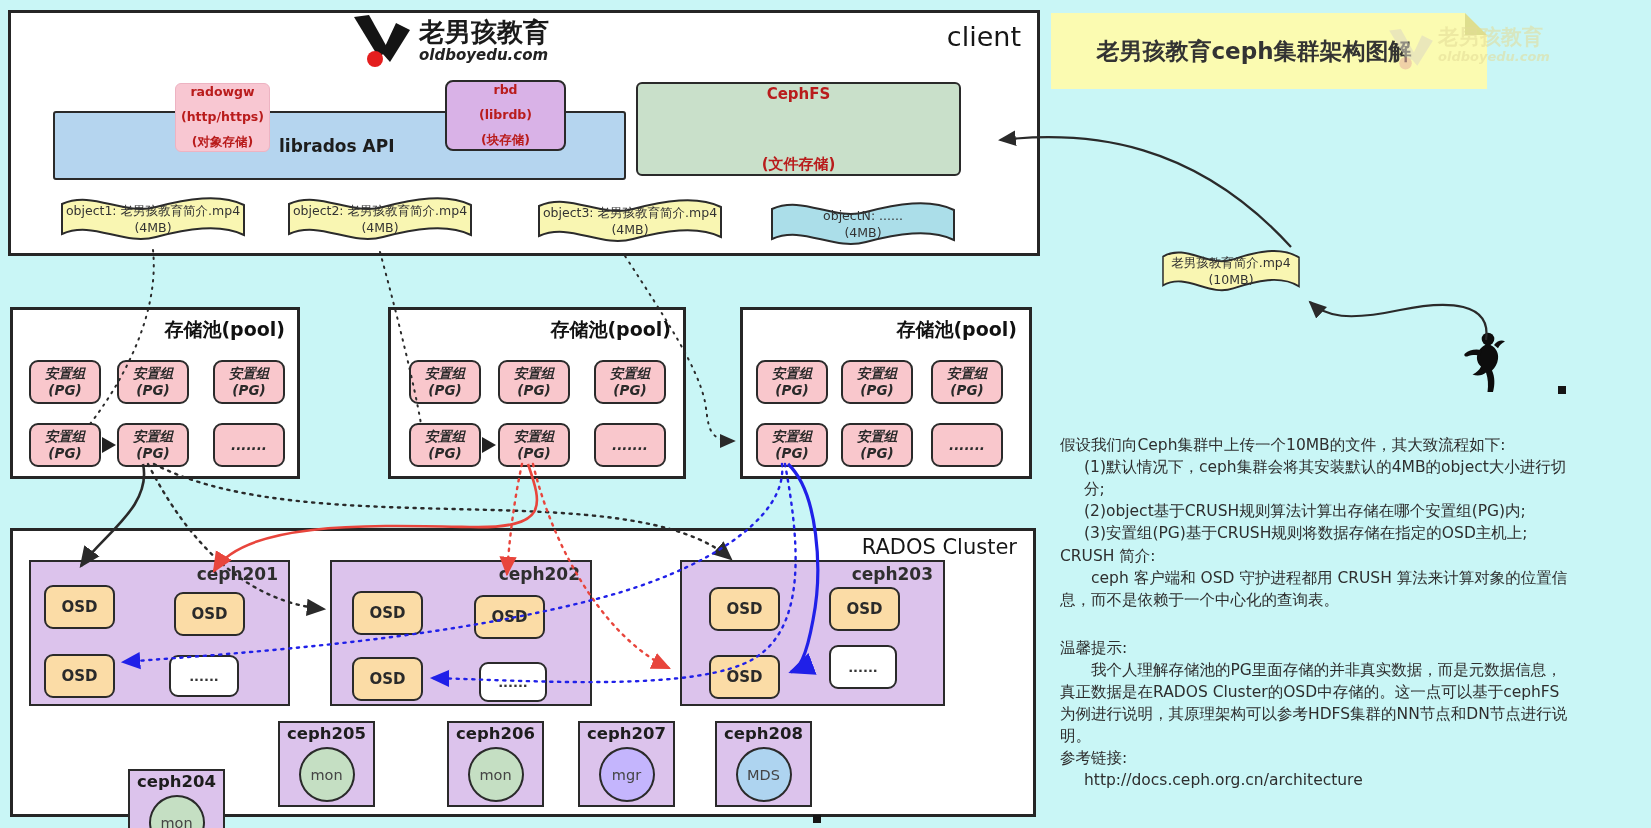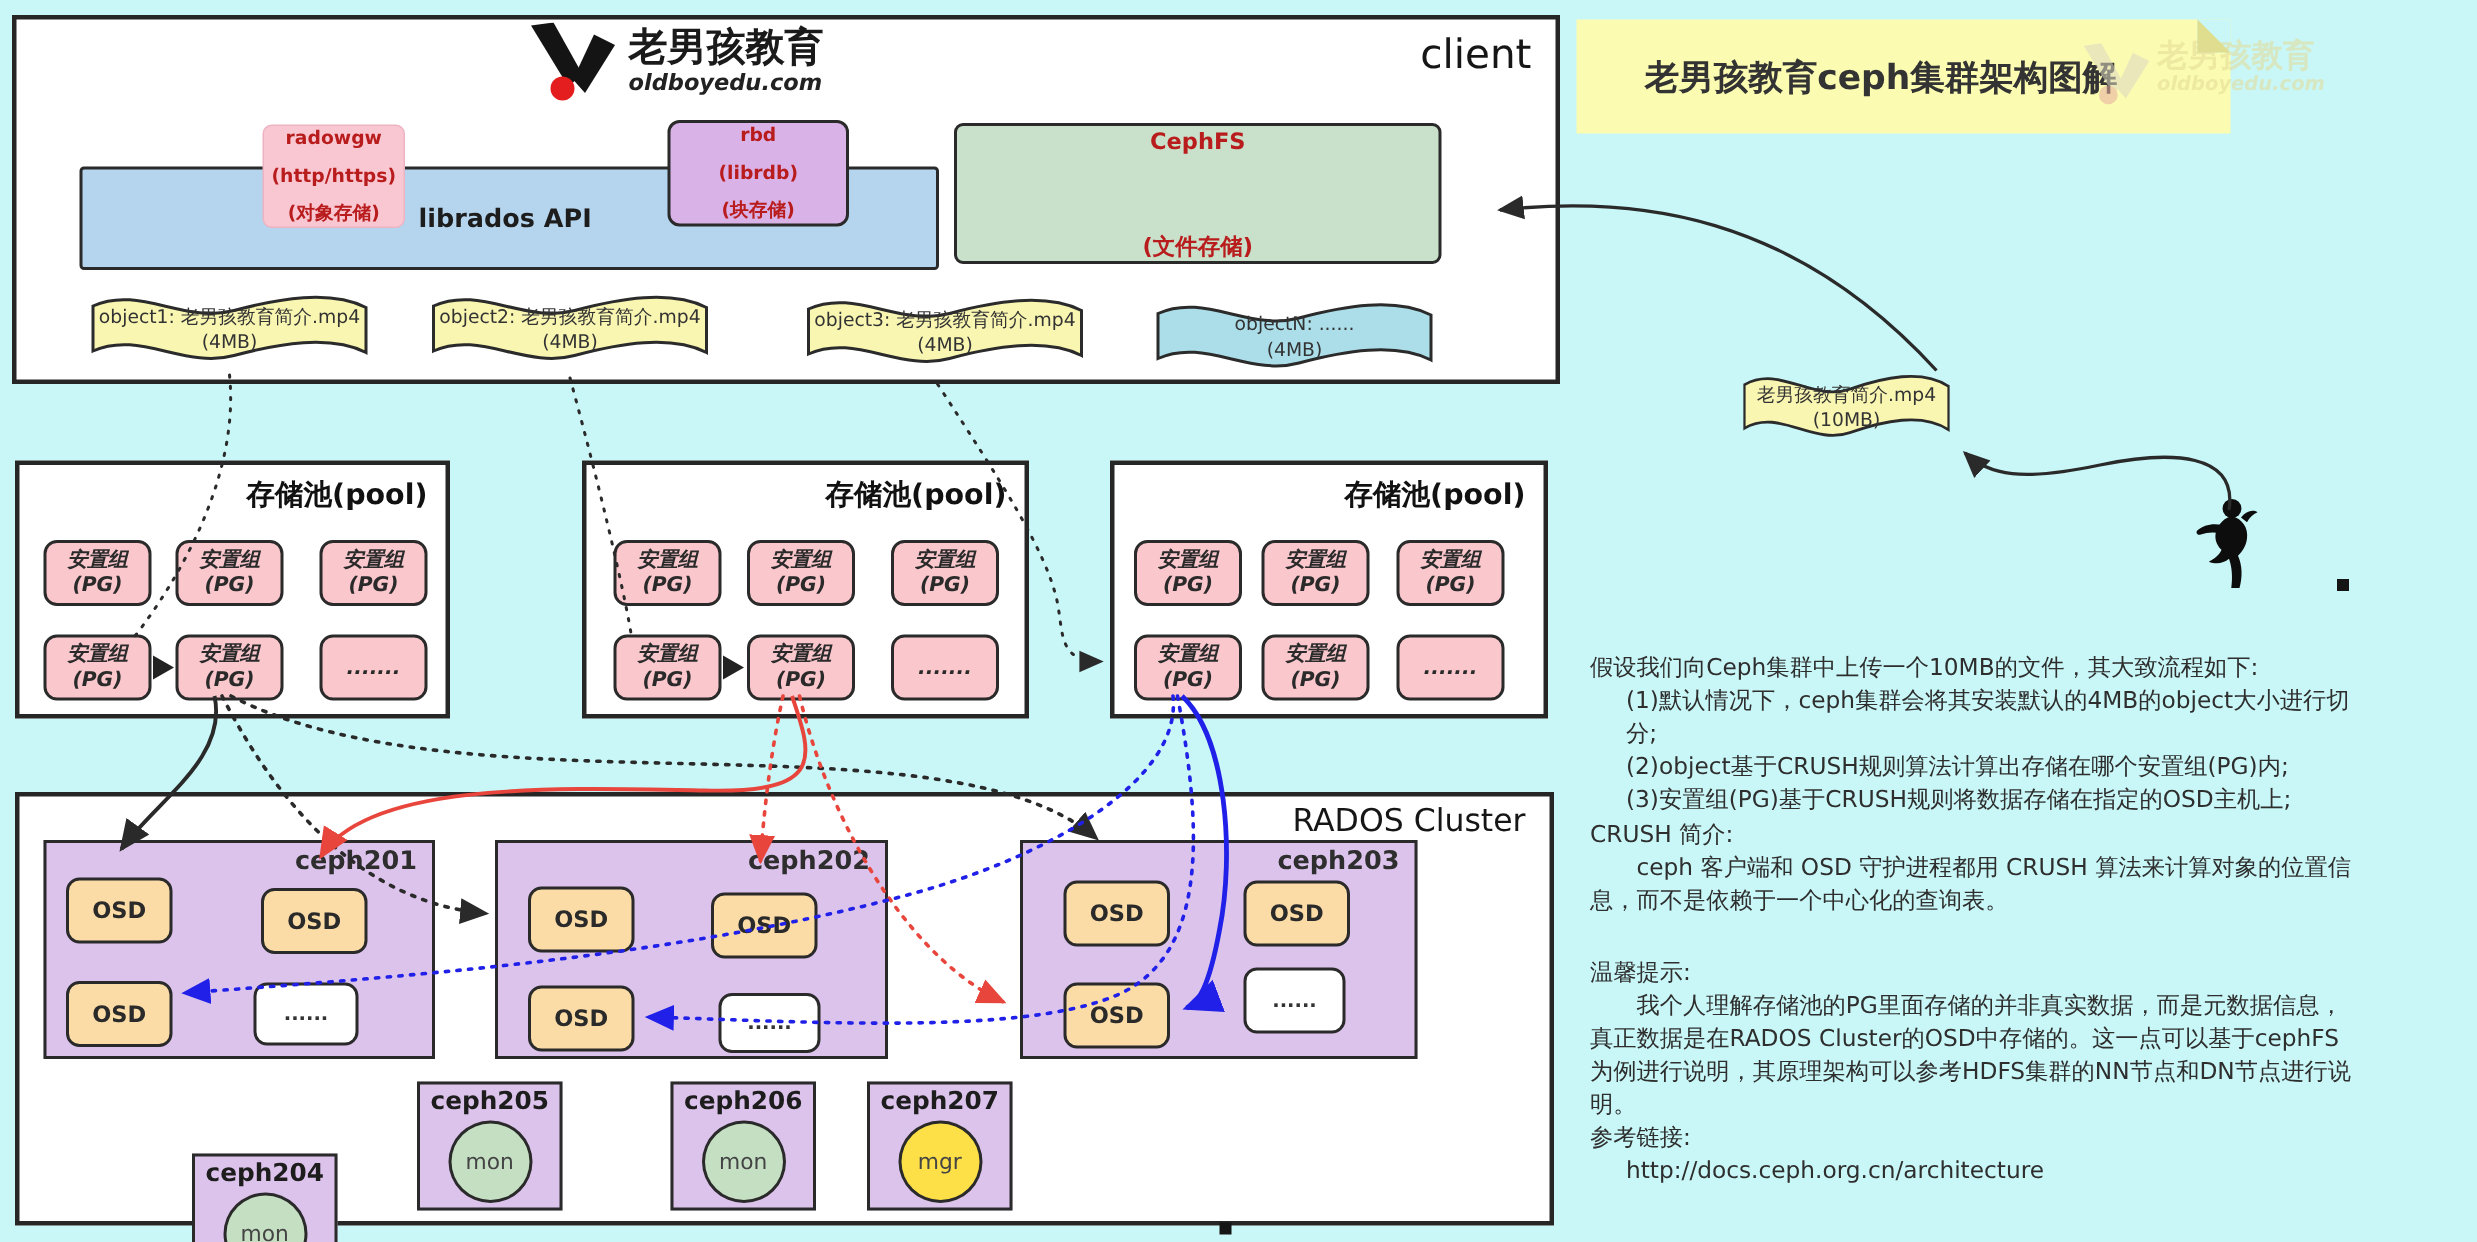--- a/index.html
+++ b/index.html
@@ -272,22 +272,28 @@
       </div>
   </div>
   <div class="daemon-host" style="left:447px;">
     <div class="daemon-name">ceph206</div>
     <div class="daemon-ellipse" style="background:#c5dfc3;">
         <span>mon</span>
       </div>
   </div>
   <div class="daemon-host" style="left:578px;">
     <div class="daemon-name">ceph207</div>
-    <div class="daemon-ellipse" style="background:#fde047;text-align:center;">
+    <div class="daemon-ellipse" style="background:#c4b5fd;text-align:center;">
         <span>mgr</span>
+      </div>
+  </div>
+  <div class="daemon-host" style="left:715px;">
+    <div class="daemon-name">ceph208</div>
+    <div class="daemon-ellipse" style="background:#aed4f0;">
+        <span>MDS</span>
       </div>
   </div>
 
   <div class="note">
     <div class="note-fold"></div>
     <div class="note-title">老男孩教育ceph集群架构图解</div>
   </div>
 
   <div class="abs" style="left:1386px;top:24px;opacity:0.55;">
     <svg class="abs" style="left:0;top:4px;" width="50" height="44" viewBox="0 0 64 54">

